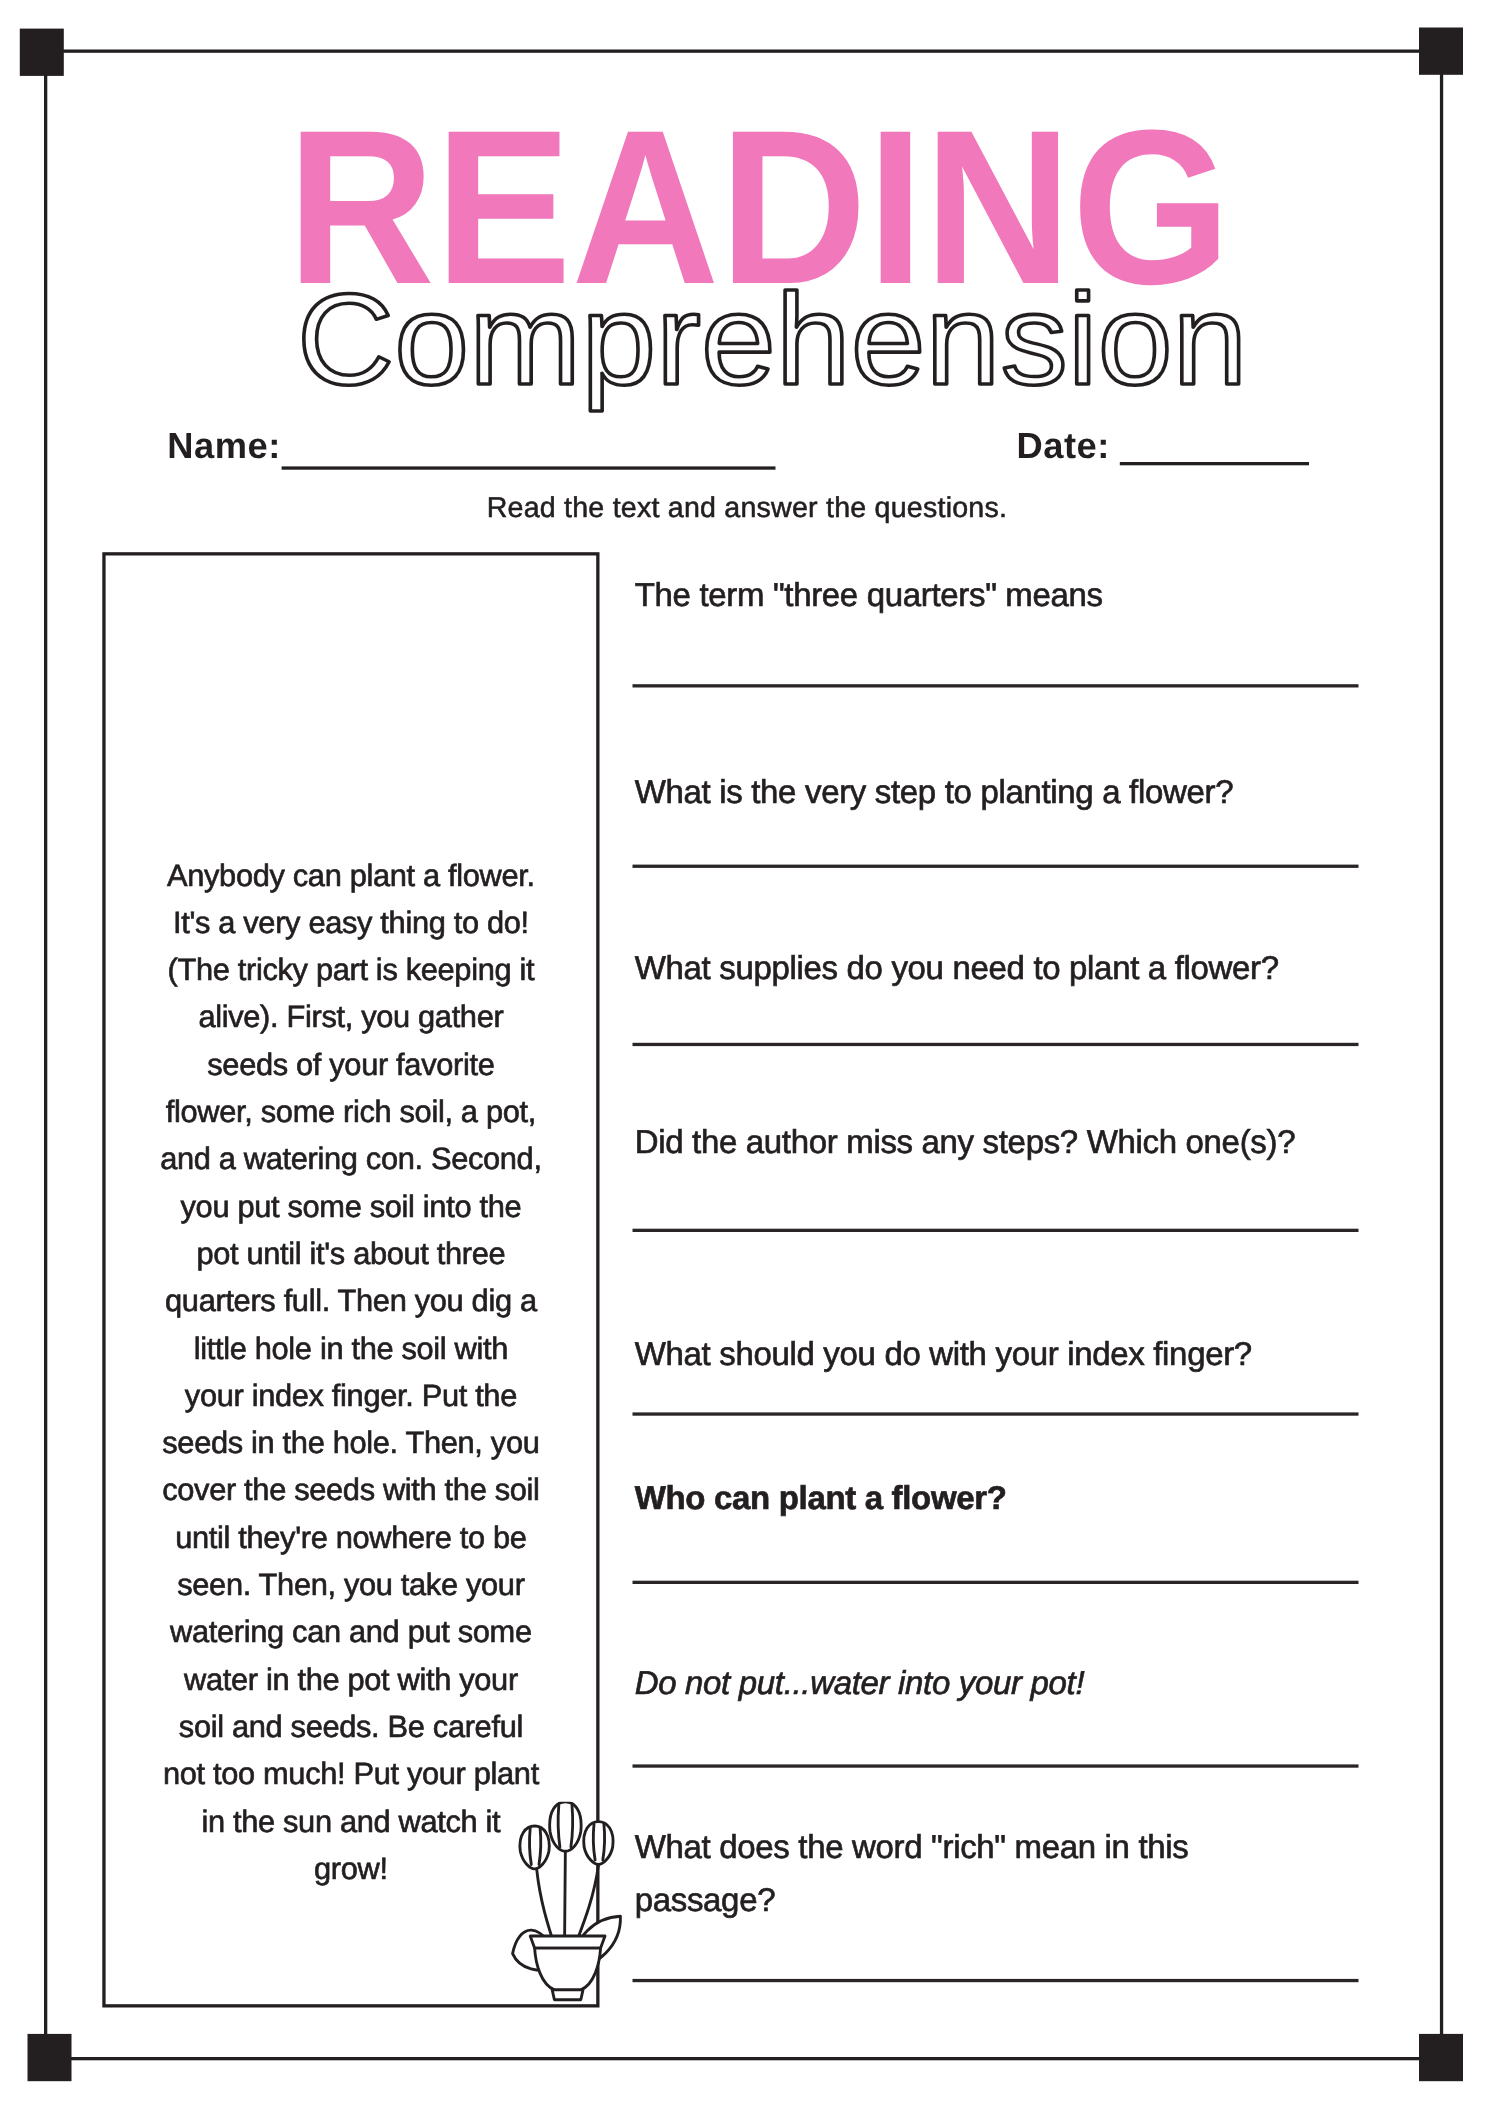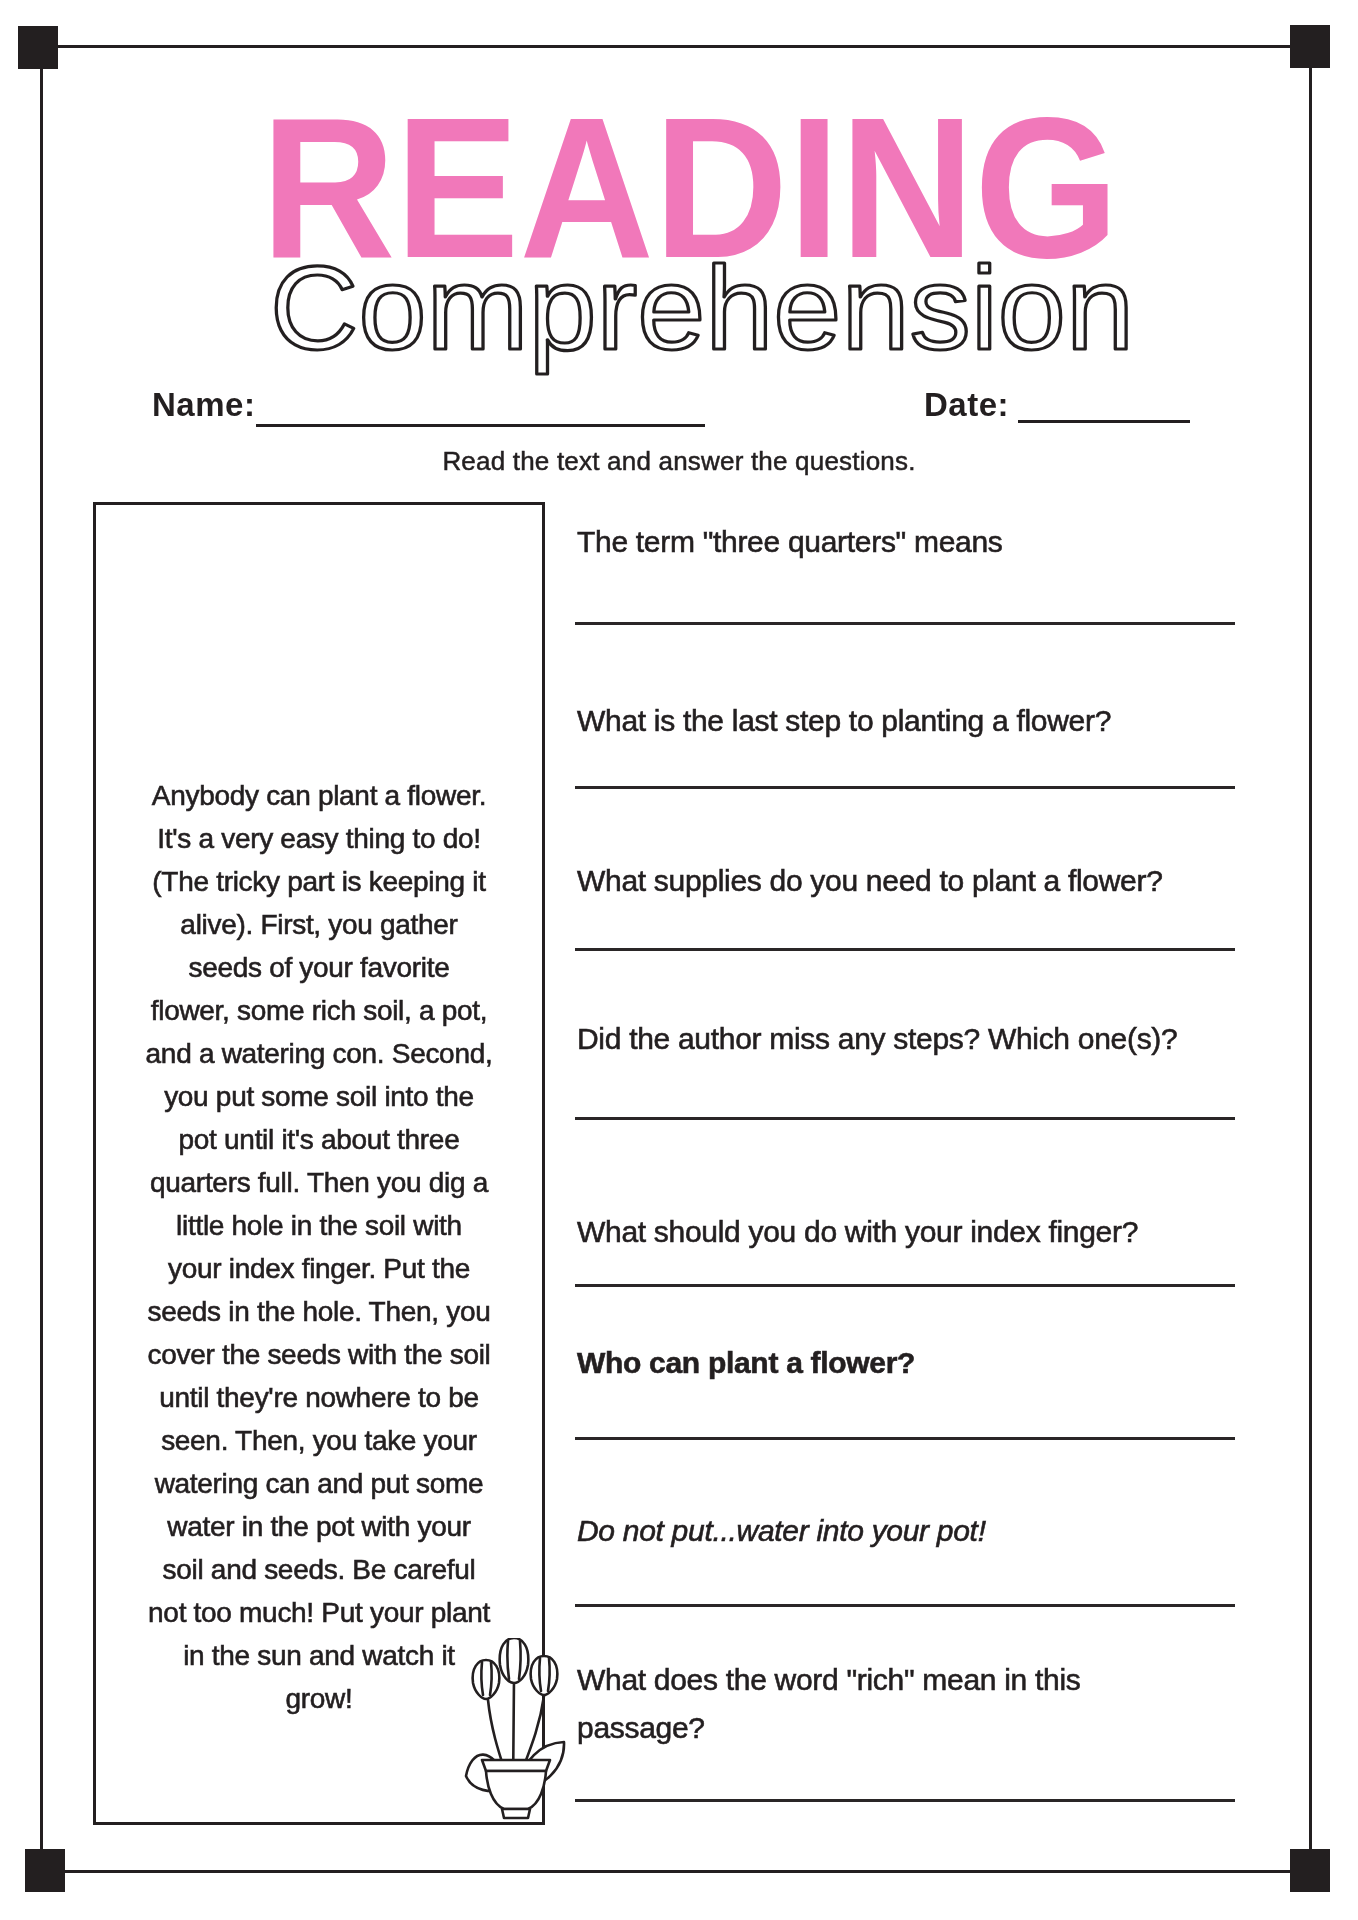--- a/index.html
+++ b/index.html
@@ -152,21 +152,21 @@
     <path d="M97,20 C98,30 98,41 96,53" fill="none"></path>
 
     <path d="M30,122 L98,122 L94,133 L34,133 Z" fill="#ffffff"></path>
     <path d="M34,133 L94,133 C93,148 88,166 76,171 L52,171 C40,166 35,148 34,133 Z" fill="#ffffff"></path>
     <path d="M50,171 L78,171 L76,180 L52,180 Z" fill="#ffffff"></path>
   </svg>
 
   <div id="qa-container">
       <div class="q" style="top: 518px;">The term "three quarters" means</div>
       <div class="a-line" style="top: 622px;"></div>
-      <div class="q" style="top: 697px;">What is the last step to planting a flower?</div>
+      <div class="q" style="top: 697px;">What is the very step to planting a flower?</div>
       <div class="a-line" style="top: 786px;"></div>
       <div class="q" style="top: 857px;">What supplies do you need to plant a flower?</div>
       <div class="a-line" style="top: 948px;"></div>
       <div class="q" style="top: 1015px;">Did the author miss any steps? Which one(s)?</div>
       <div class="a-line" style="top: 1117px;"></div>
       <div class="q" style="top: 1187px; margin-top: 21px;">What should you do with your index finger?</div>
       <div class="a-line" style="top: 1284px;"></div>
       <div class="q" style="top: 1339px; font-weight: bold;">Who can plant a flower?</div>
       <div class="a-line" style="top: 1437px;"></div>
       <div class="q" style="top: 1507px; font-style: italic;">Do not put...water into your pot!</div>

